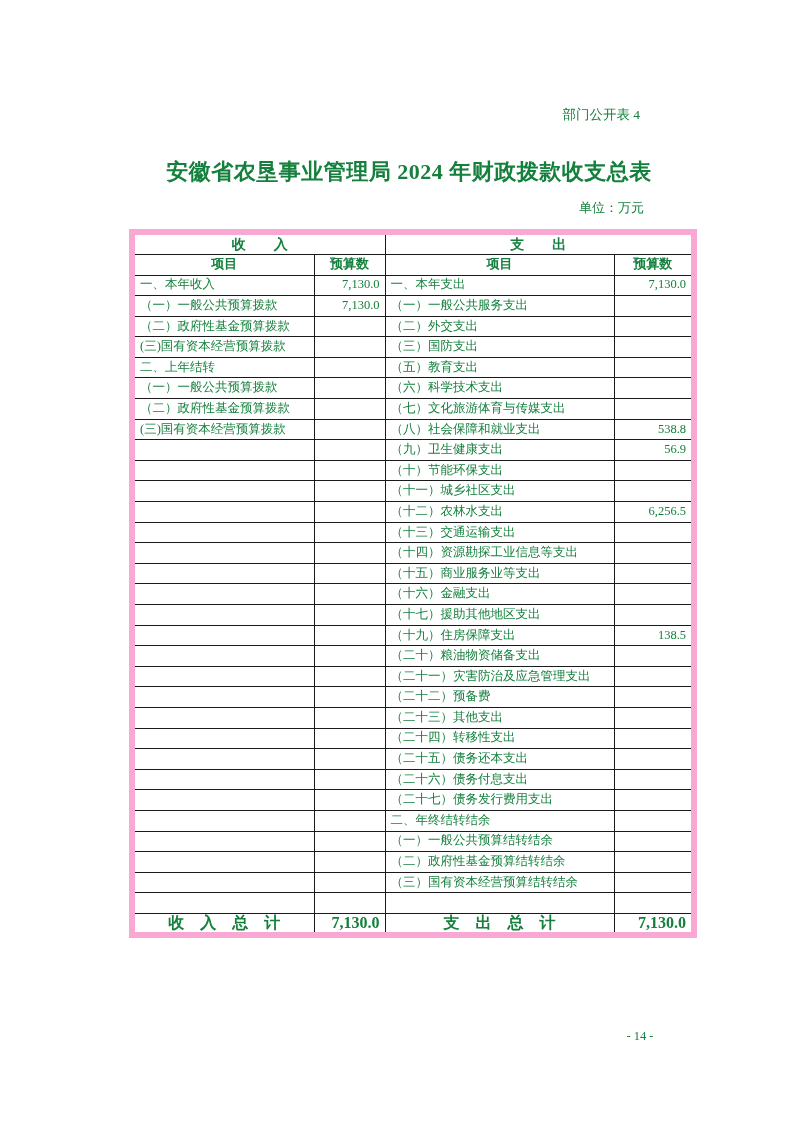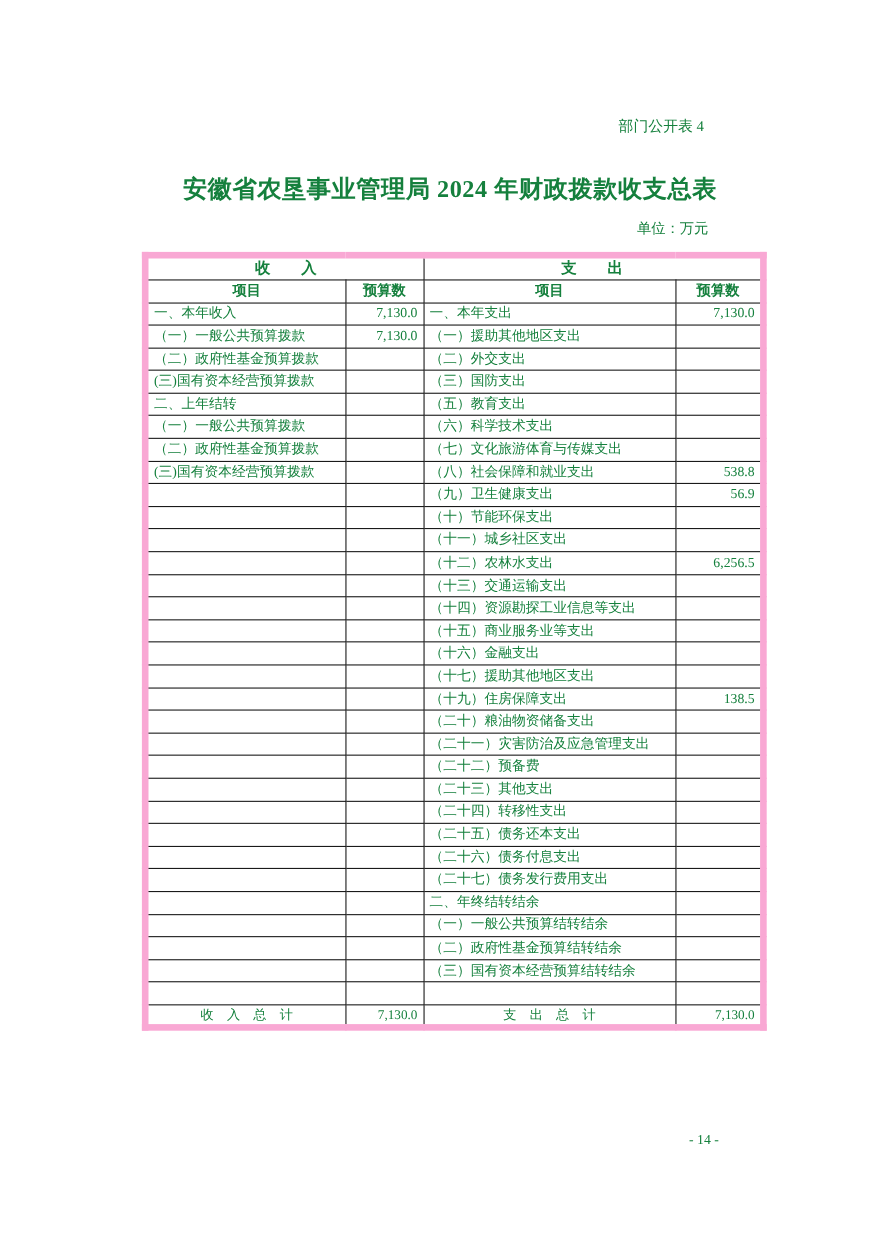--- a/index.html
+++ b/index.html
@@ -69,22 +69,22 @@
     font-size: 14px;
     height: 22px;
   }
   .budget-table thead tr.col-row th {
     font-size: 13px;
     height: 21px;
   }
   .item-cell { text-align: left; }
   .value-cell { text-align: right; }
   .budget-table tfoot td {
-    font-weight: normal;
-    font-size: 12px;
+    font-weight: bold;
+    font-size: 16px;
     height: 21px;
   }
   .total-label { text-align: center; }
   .total-value { text-align: right; }
   .page-number {
     position: absolute;
     top: 1029px;
     left: 640px;
     transform: translateX(-50%);
     font-size: 12.5px;
@@ -123,21 +123,21 @@
     <tbody id="table-body">
         <tr>
           <td class="item-cell">一、本年收入</td>
           <td class="value-cell">7,130.0</td>
           <td class="item-cell">一、本年支出</td>
           <td class="value-cell">7,130.0</td>
         </tr>
         <tr>
           <td class="item-cell">（一）一般公共预算拨款</td>
           <td class="value-cell">7,130.0</td>
-          <td class="item-cell">（一）援助其他地区支出</td>
+          <td class="item-cell">（一）一般公共服务支出</td>
           <td class="value-cell"></td>
         </tr>
         <tr>
           <td class="item-cell">（二）政府性基金预算拨款</td>
           <td class="value-cell"></td>
           <td class="item-cell">（二）外交支出</td>
           <td class="value-cell"></td>
         </tr>
         <tr>
           <td class="item-cell">(三)国有资本经营预算拨款</td>

